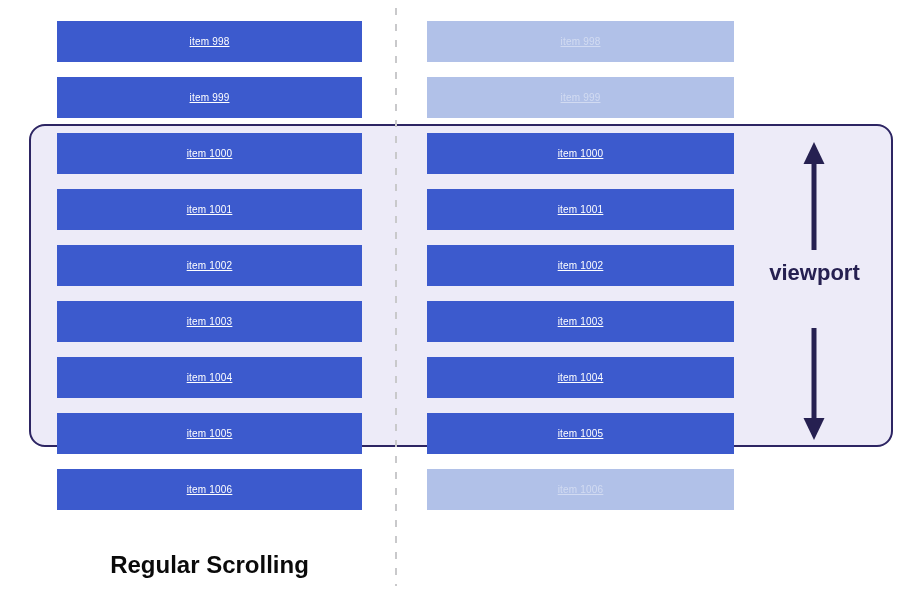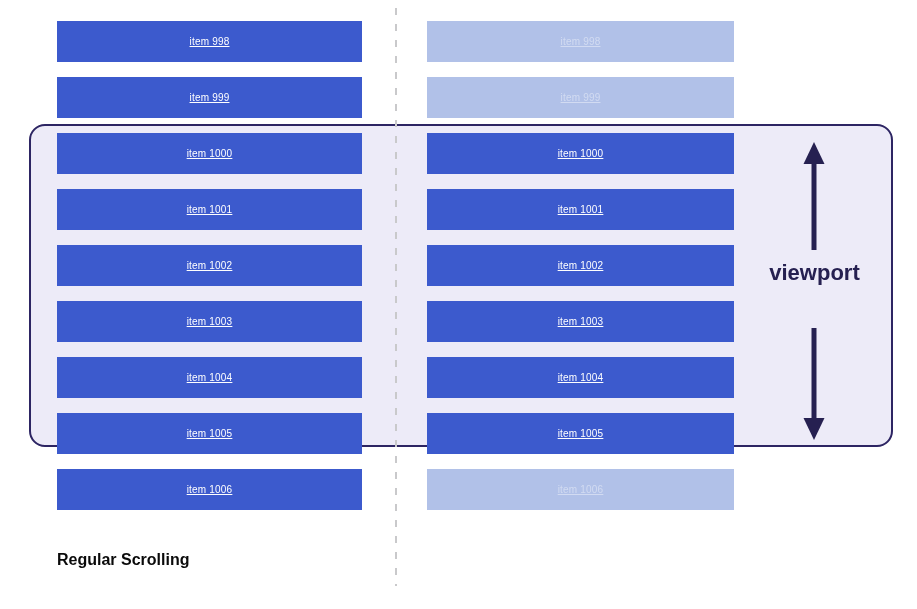--- a/index.html
+++ b/index.html
@@ -95,21 +95,22 @@
     font-weight: bold;
     line-height: 26px;
     color: var(--c-arrow, #262051);
     z-index: 3;
   }
 
   
   .caption {
     position: absolute;
     top: 551px;
-    font-size: 16px;
+    text-align: center;
+    font-size: 24px;
     font-weight: bold;
     color: var(--c-caption-text, #0a0a0a);
     z-index: 2;
   }
   .caption-left  { left: 57px;  width: 305px; }
   .caption-right { left: 427px; width: 307px; }
 </style>
 </head>
 <body>
 

